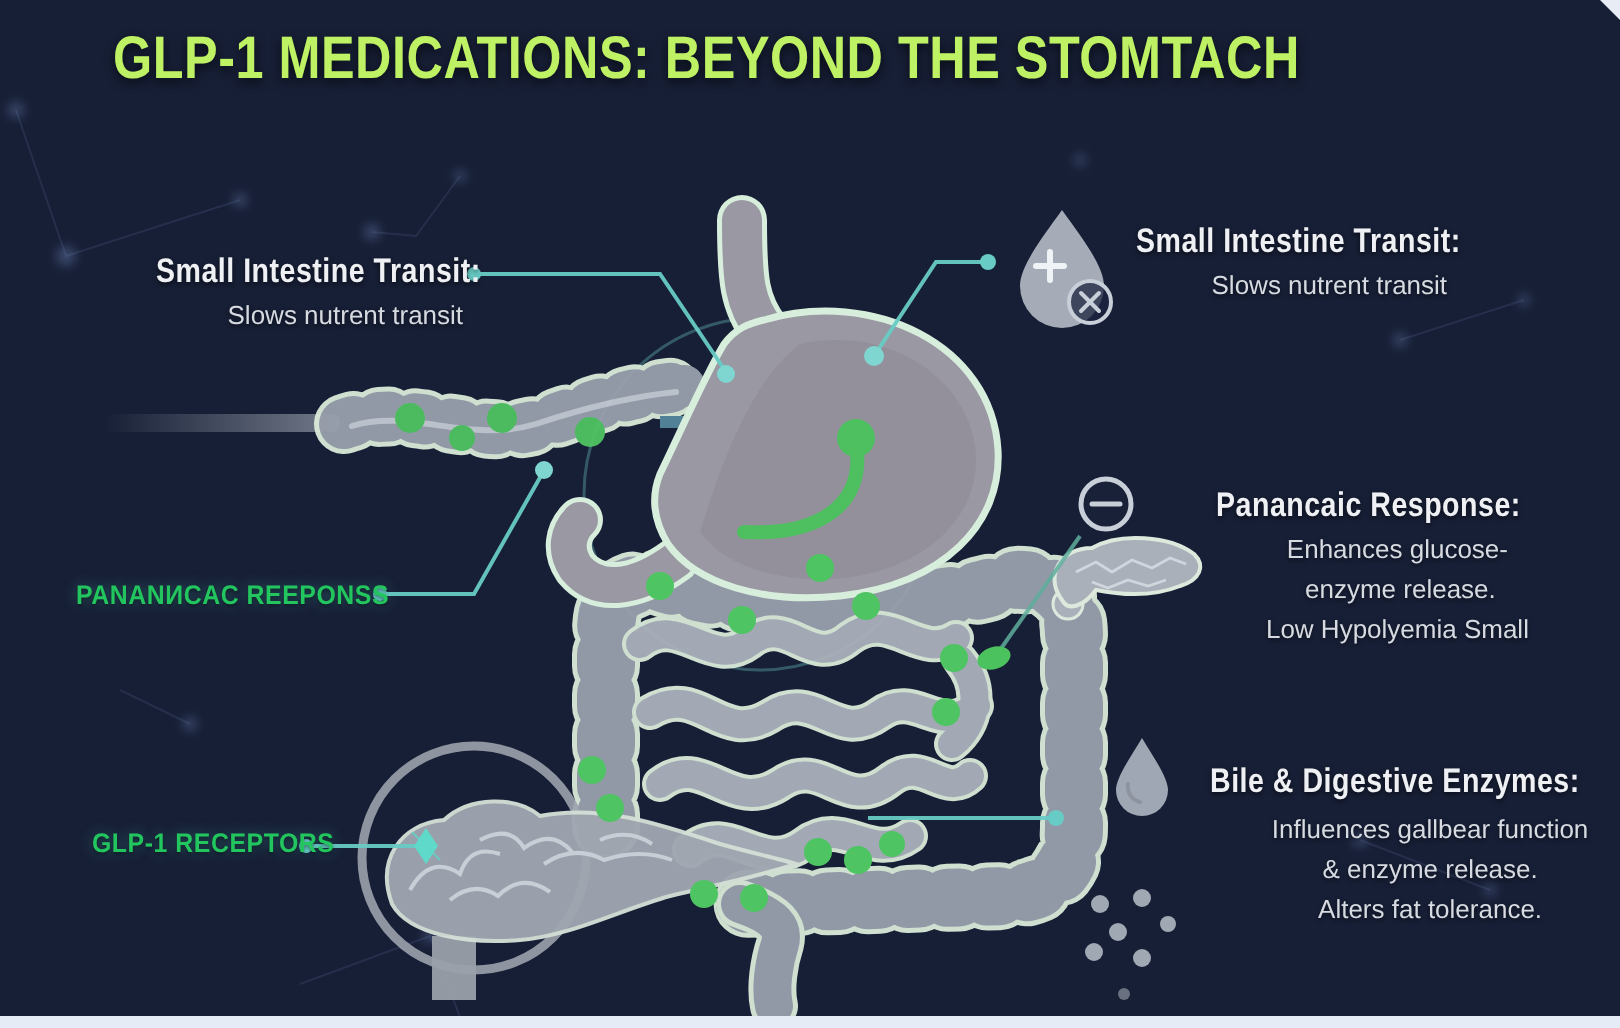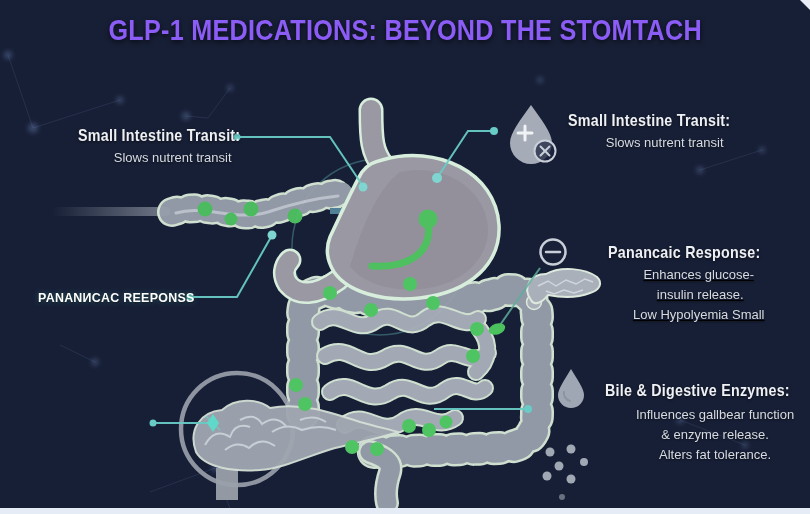--- a/index.html
+++ b/index.html
@@ -12,30 +12,30 @@
       radial-gradient(280px 220px at 700px 290px, rgba(100,125,165,.14), transparent 70%),
       radial-gradient(170px 200px at 735px 440px, rgba(110,135,170,.12), transparent 70%),
       radial-gradient(320px 170px at 380px 490px, rgba(90,120,160,.13), transparent 70%),
       radial-gradient(260px 200px at 385px 300px, rgba(135,155,190,.10), transparent 70%),
       linear-gradient(90deg, #1b2340 0%, #182036 55%, #151d33 96%, #263florida 100%),
       linear-gradient(135deg, #1c2442 0%, #171f38 45%, #141b31 100%);
     background-color:#171f36;
   }
   .abs{position:absolute;}
   .title{
-    left:0;top:13px;width:100%;text-align:center;
-    color:#8b5cf6;font-size:30px;font-weight:700;white-space:nowrap;
+    left:0;top:13px;width:100%;text-align:left;
+    color:#bef264;font-size:30px;font-weight:700;white-space:nowrap;
     text-shadow:0 2px 6px rgba(0,0,0,.65);
   }
   .title .cond{transform-origin:50% 50%;}
   .cond{display:inline-block;transform:scaleX(.84);transform-origin:0 50%;letter-spacing:.3px;}
   .head-w{color:#eef0f3;font-size:17px;font-weight:700;white-space:nowrap;text-shadow:0 1px 3px rgba(0,0,0,.6);}
   .body-w{color:#d7dbe1;font-size:13px;line-height:20px;white-space:nowrap;text-shadow:0 1px 2px rgba(0,0,0,.5);text-align:center;}
   .tlabel{
-    color:#ffffff;font-size:13.5px;font-weight:700;letter-spacing:.6px;white-space:nowrap;
+    color:#22c55e;font-size:13.5px;font-weight:700;letter-spacing:.6px;white-space:nowrap;
     text-shadow:0 0 7px rgba(90,220,200,.35), 0 1px 2px rgba(0,0,0,.5);
   }
   .tlabel .cond{transform:scaleX(.92);}
   .corner-tr{
     right:0;top:0;width:0;height:0;
     border-left:10px solid transparent;border-top:10px solid #e8edf5;
   }
   .bottom-strip{left:0;bottom:0;width:810px;height:6px;background:#e6ecf5;}
   .art{left:0;top:0;}
 </style>
@@ -241,34 +241,37 @@
     <div class="head-w">
       <span class="cond">Small Intestine Transit:</span>
     </div>
     <div class="body-w" style="margin-left:-4px;margin-top:2px;">Slows nutrent transit</div>
   </div>
 
   <div class="abs tlabel" style="left:38px;top:290px;">
     <span class="cond">PANANИCAC REEPONSS</span>
   </div>
 
+  <div class="abs tlabel" style="left:46px;top:414px;">
+    <span class="cond">GLP-1 RECEPTORS</span>
+  </div>
 
   <div class="abs" style="left:568px;top:111px;">
     <div class="head-w">
       <span class="cond">Small Intestine Transit:</span>
     </div>
     <div class="body-w" style="margin-top:2px;">Slows nutrent transit</div>
   </div>
 
-  <div class="abs" style="left:608px;top:243px;text-decoration:underline;">
+  <div class="abs" style="left:608px;top:243px;">
     <div class="head-w">
       <span class="cond">Panancaic Response:</span>
     </div>
     <div class="body-w" style="margin-top:2px;">Enhances glucose-</div>
-    <div class="body-w" style="margin-left:3px;">insulin release.</div>
+    <div class="body-w" style="margin-left:3px;">enzyme release.</div>
     <div class="body-w">Low Hypolyemia Small</div>
   </div>
 
   <div class="abs" style="left:605px;top:381px;">
     <div class="head-w">
       <span class="cond">Bile &amp; Digestive Enzymes:</span>
     </div>
     <div class="body-w" style="margin-top:4px;">Influences gallbear function</div>
     <div class="body-w">&amp; enzyme release.</div>
     <div class="body-w">Alters fat tolerance.</div>

